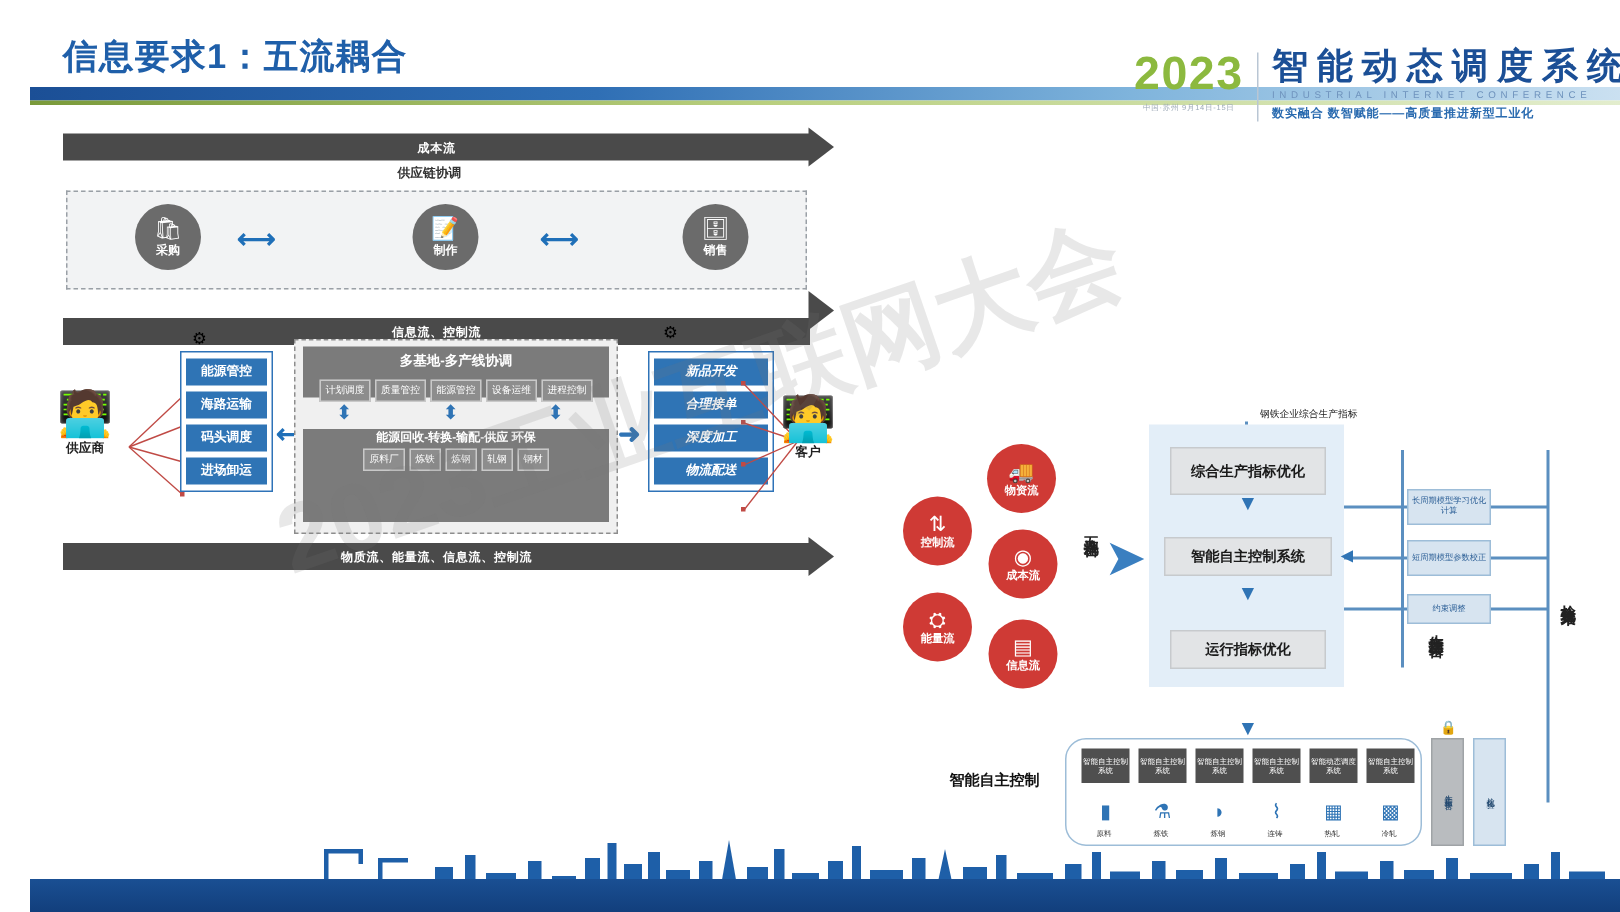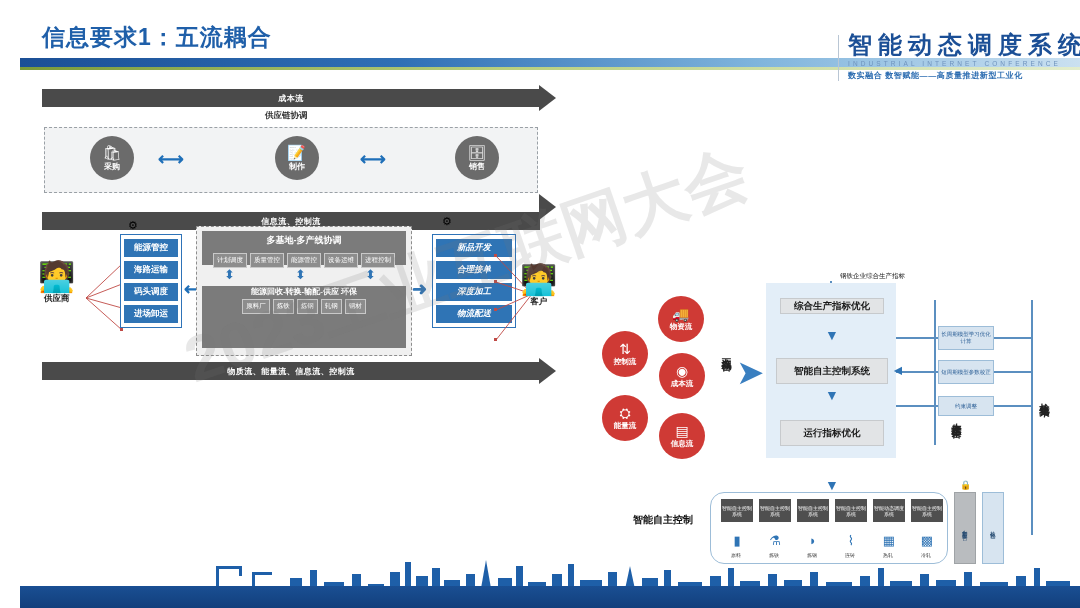--- a/index.html
+++ b/index.html
@@ -159,20 +159,24 @@
 </head>
 <body>
 
 <div id="slide">
 
   <div class="title">信息要求1：五流耦合</div>
   <div class="header-rule"></div>
   <div class="header-rule2"></div>
 
   <div class="logo">
+    <div class="logo-2023">
+      <div class="logo-year">2023</div>
+      <div class="logo-sub1">中国·苏州  9月14日-15日</div>
+    </div>
     <div class="logo-div"></div>
     <div class="logo-right">
       <div class="logo-cn">智能动态调度系统</div>
       <div class="logo-en">INDUSTRIAL INTERNET CONFERENCE</div>
       <div class="logo-tag">数实融合  数智赋能——高质量推进新型工业化</div>
     </div>
   </div>
 
   <div class="arrow-bar" style="left:22px; top:89px; width:498px;">
     <span>成本流</span>
@@ -321,21 +325,21 @@
 
   <div class="vtext" style="left:699px; top:350px; height:52px;">五流耦合</div>
   <div class="bigarrow" style="left:716px; top:355px;">➤</div>
 
   <div class="smalllabel" style="left:820px; top:272px;">钢铁企业综合生产指标</div>
   <div class="vline" style="left:810px; top:281px; height:18px;"></div>
   <div class="darr" style="left:804px; top:292px;">▼</div>
 
   <div class="flowbg" style="left:746px; top:283px; width:130px; height:175px;"></div>
 
-  <div class="fbox" style="left:760px; top:298px; width:104px; height:16px;">综合生产指标优化</div>
+  <div class="fbox" style="left:760px; top:298px; width:104px; height:32px;">综合生产指标优化</div>
   <div class="darr" style="left:805px; top:328px;">▼</div>
   <div class="fbox" style="left:756px; top:358px; width:112px; height:26px;">智能自主控制系统</div>
   <div class="darr" style="left:805px; top:388px;">▼</div>
   <div class="fbox" style="left:760px; top:420px; width:104px; height:26px;">运行指标优化</div>
 
   <div class="sbox" style="left:918px; top:326px; width:56px; height:24px;">长周期模型学习优化计算</div>
   <div class="sbox" style="left:918px; top:360px; width:56px; height:24px;">短周期模型参数校正</div>
   <div class="sbox" style="left:918px; top:396px; width:56px; height:20px;">约束调整</div>
 
   <div class="vline" style="left:914px; top:300px; height:145px;"></div>

